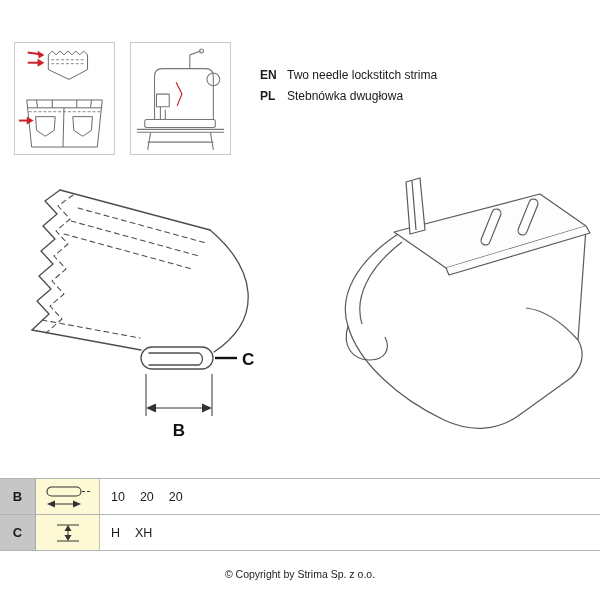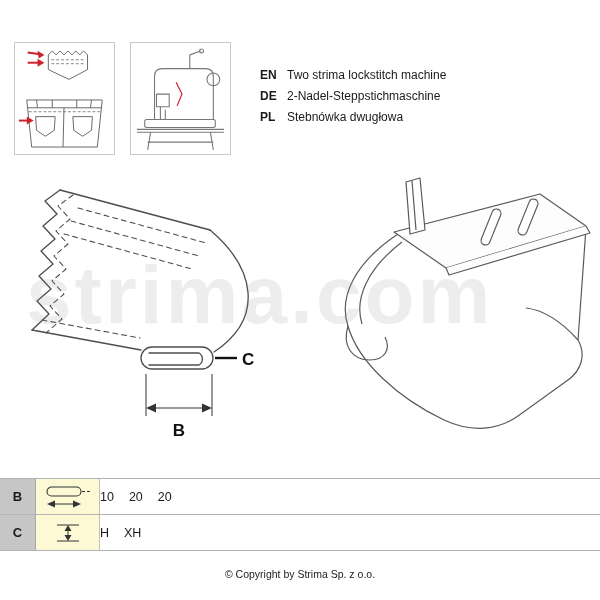--- a/index.html
+++ b/index.html
@@ -41,21 +41,21 @@
   .spec-row { display:flex; height:36px; border-bottom:1px solid #b3b3b3; background:#fff; }
   .cell-label {
     width:36px; background:#c6c6c6; border-right:1px solid #a8a8a8;
     display:flex; align-items:center; justify-content:center;
     font-weight:bold; font-size:13px;
   }
   .cell-icon {
     width:64px; background:#fcf9d4; border-right:1px solid #c2c2b0;
     display:flex; align-items:center; justify-content:center;
   }
-  .cell-values { display:flex; align-items:center; padding-left:0; gap:15px; font-size:12.5px; }
+  .cell-values { display:flex; align-items:center; padding-left:11px; gap:15px; font-size:12.5px; }
 
   
   .copyright {
     position:absolute; left:0; top:568px; width:600px;
     text-align:center; font-size:10.5px; color:#222;
   }
 </style>
 </head>
 <body>
 
@@ -114,25 +114,21 @@
       </g>
       <g stroke="#cc2128" stroke-width="1.2" fill="none">
         <polyline points="46,40 52,52 47,64"></polyline>
       </g>
     </svg>
   </div>
 
   <div class="lang-list">
     <div class="lang-row">
       <span class="lang-code">EN</span>
-      <span class="lang-text">Two strima lockstitch machine</span>
-    </div>
-    <div class="lang-row">
-      <span class="lang-code">DE</span>
-      <span class="lang-text">2-Nadel-Steppstichmaschine</span>
+      <span class="lang-text">Two needle lockstitch strima</span>
     </div>
     <div class="lang-row">
       <span class="lang-code">PL</span>
       <span class="lang-text">Stebnówka dwugłowa</span>
     </div>
   </div>
 
   <svg class="diagram-svg" viewBox="0 0 600 305">
 
     <g stroke="#4d4d4d" stroke-width="1.3" fill="none" stroke-linejoin="round" stroke-linecap="round">
@@ -174,21 +170,20 @@
           <rect x="486.5" y="40" width="9" height="38" rx="4.5" fill="#ffffff"></rect>
         </g>
       <g transform="rotate(22 528 49)">
           <rect x="523.5" y="30" width="9" height="38" rx="4.5" fill="#ffffff"></rect>
         </g>
       <path d="M406,14 L420,10 L425,62 L410,66 Z" fill="#ffffff"></path>
       <line x1="412" y1="13" x2="416" y2="62"></line>
     </g>
   </svg>
 
-  <div class="watermark">strima.com</div>
 
   <div class="spec-table">
     <div class="spec-row">
       <div class="cell-label">B</div>
       <div class="cell-icon">
         <svg width="54" height="26" viewBox="0 0 54 26">
           <rect x="6" y="3" width="34" height="9" rx="4.5" stroke="#333" fill="none" stroke-width="1.1"></rect>
           <line x1="41" y1="7.5" x2="50" y2="7.5" stroke="#333" stroke-width="1" stroke-dasharray="3,2"></line>
           <line x1="12" y1="20" x2="34" y2="20" stroke="#333" stroke-width="1"></line>
           <path d="M6,20 l8,-3.5 v7 z" fill="#333"></path>

